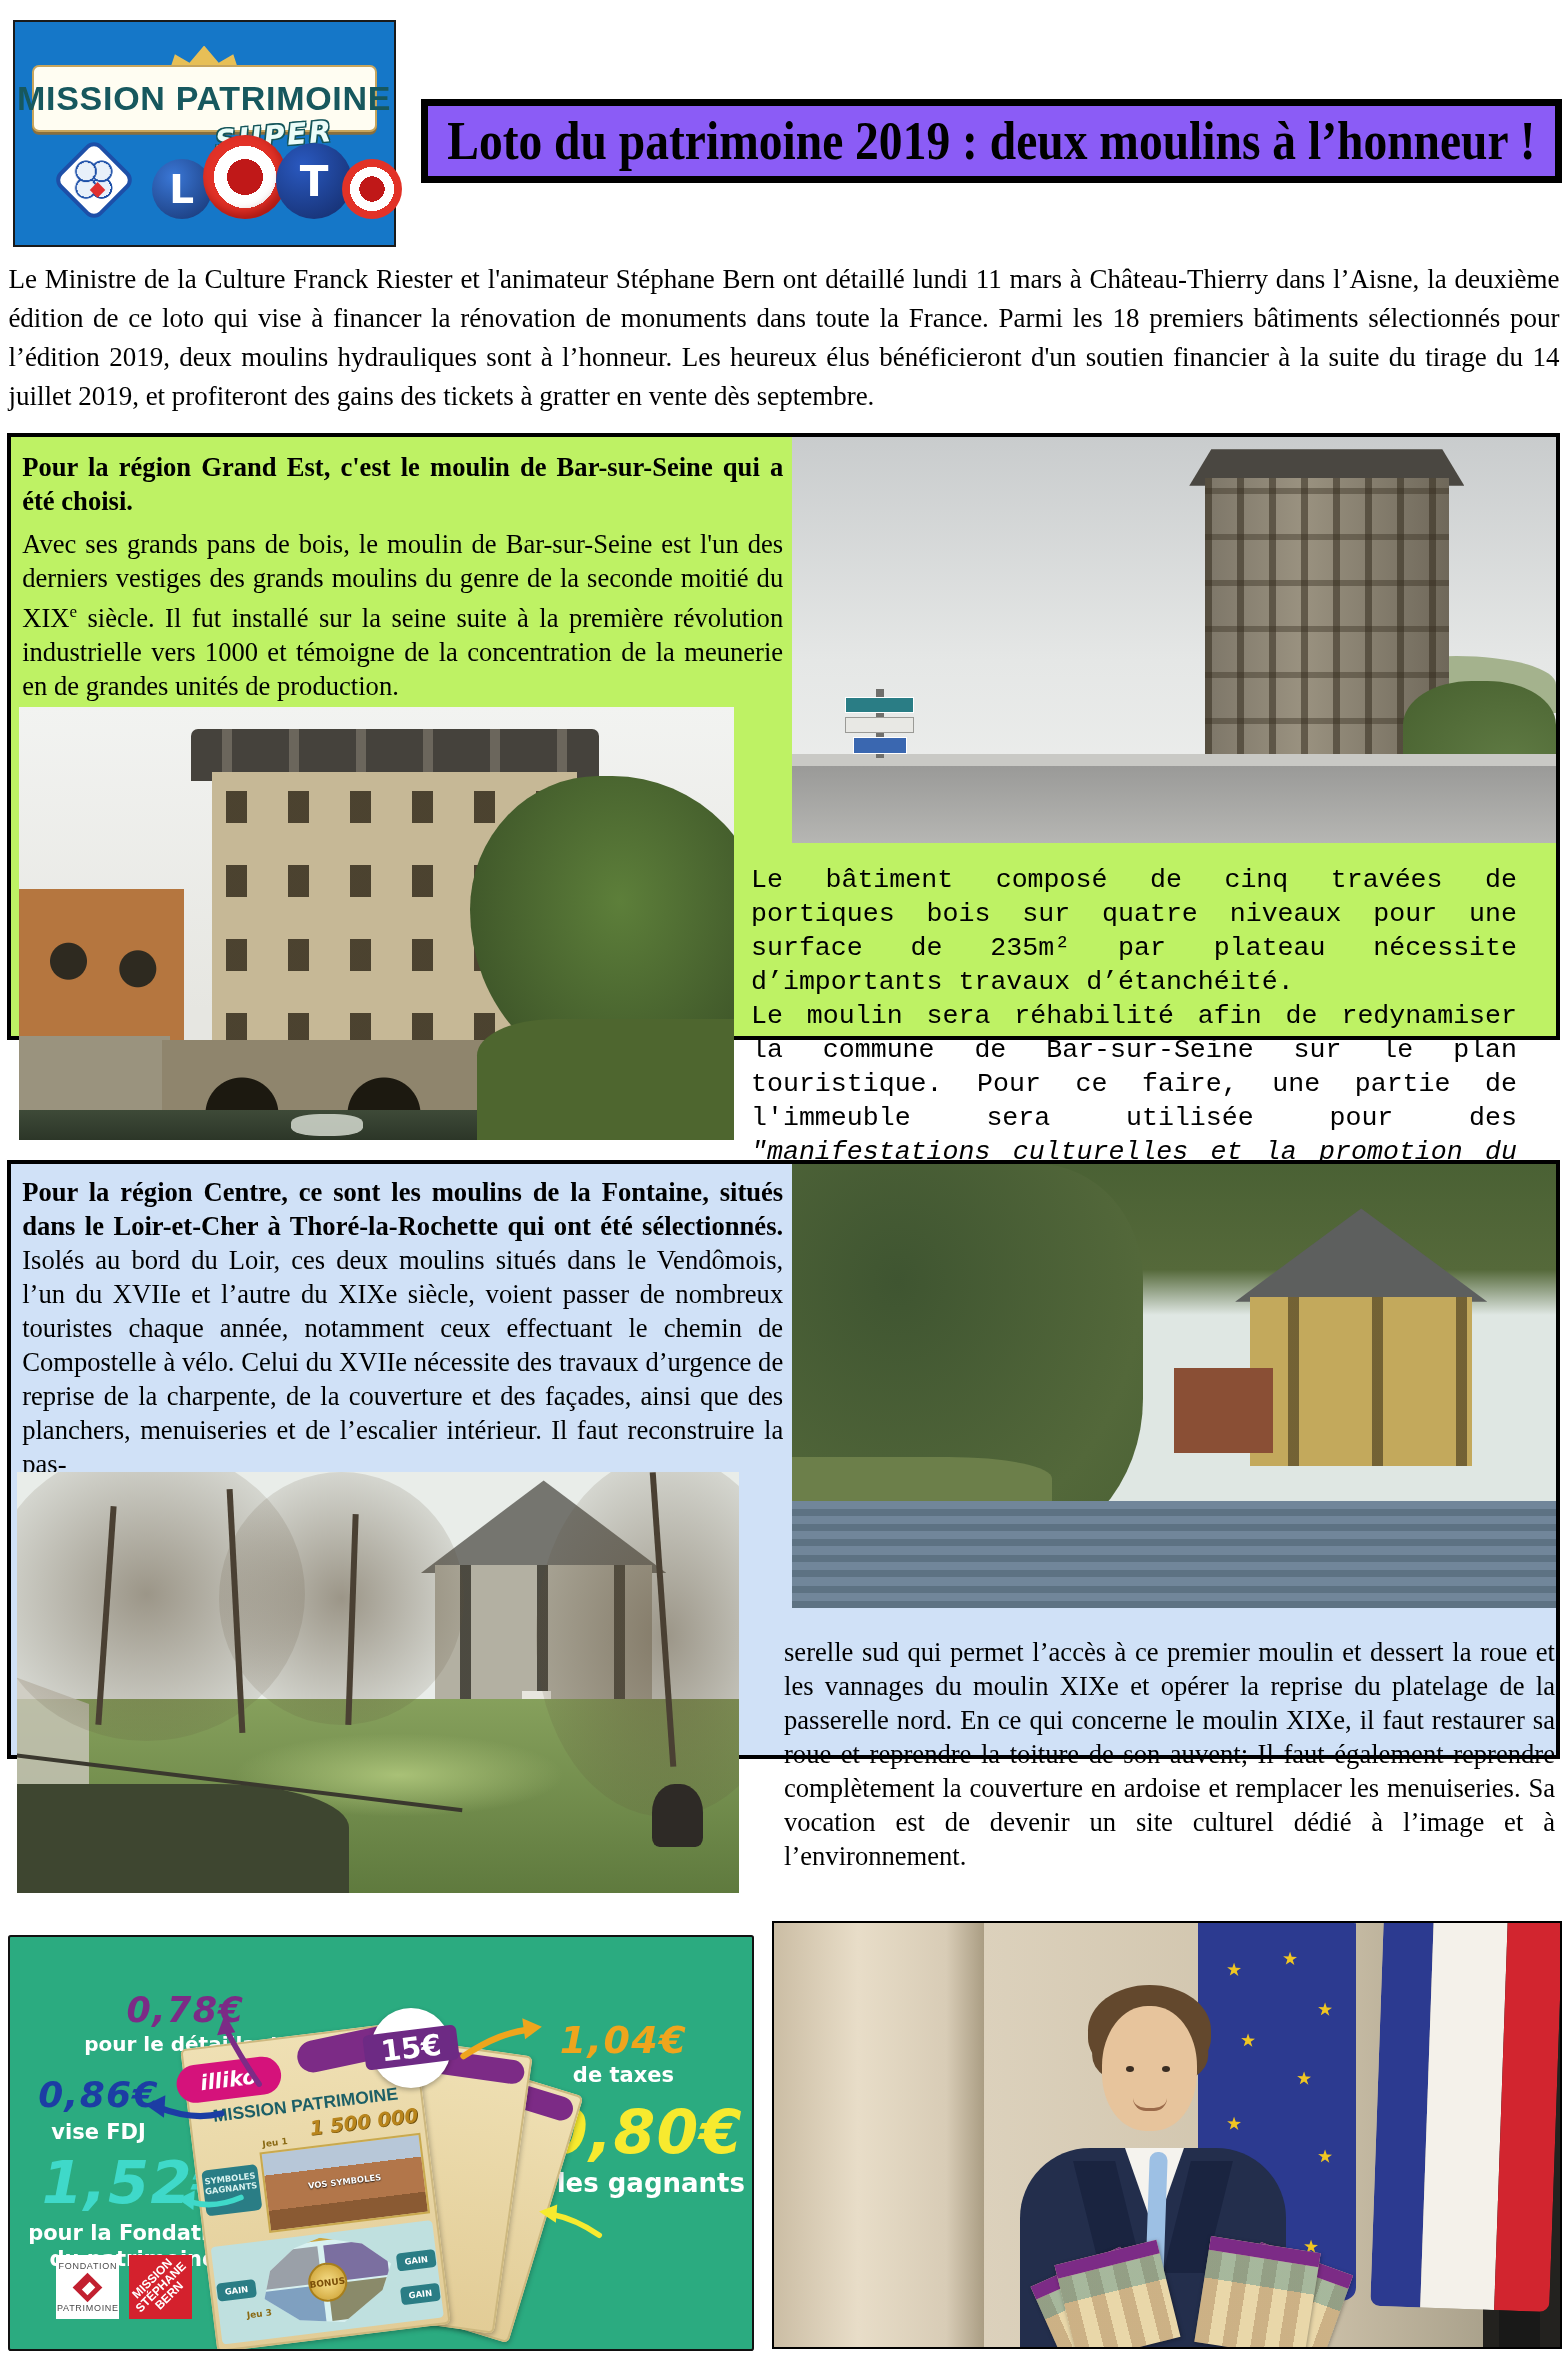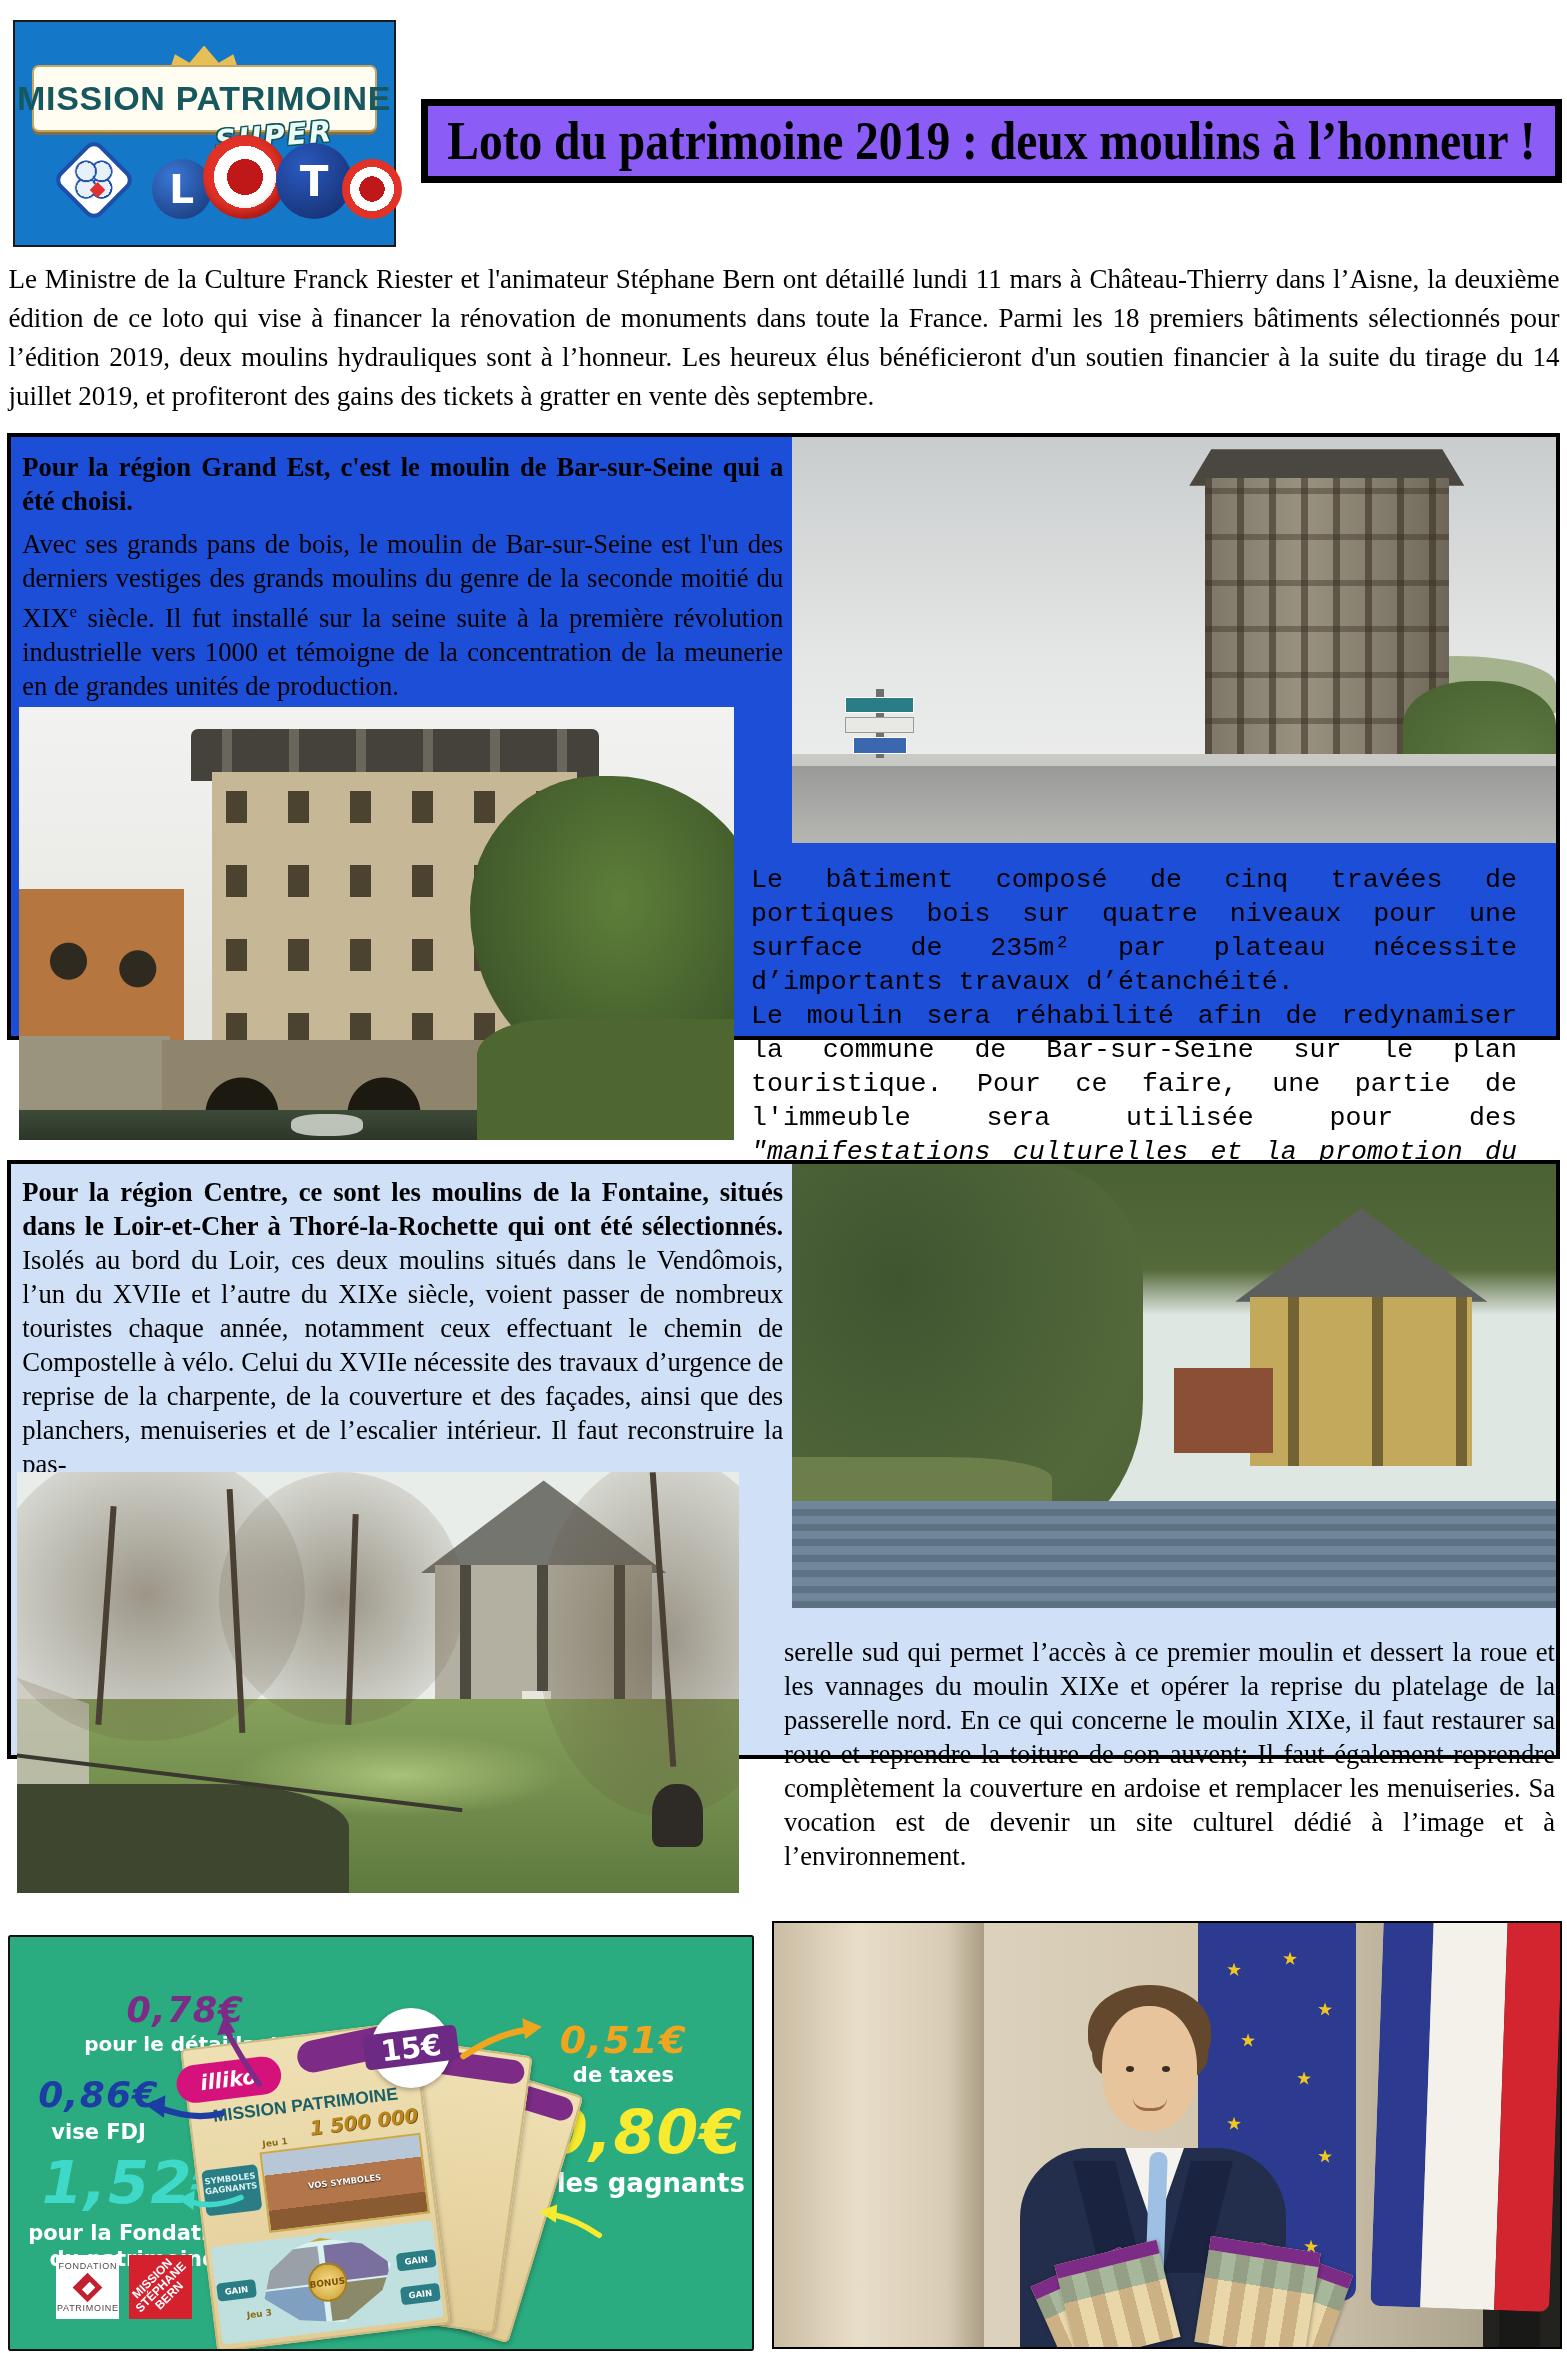--- a/index.html
+++ b/index.html
@@ -47,21 +47,21 @@
   .title-banner { position:absolute; left:421px; top:99px; width:1141px; height:84px;
                   background:#8b5cf6; border:7px solid #000; display:flex; align-items:center; justify-content:center; }
   .title-banner b { display:inline-block; transform:scaleX(.88); font-size:54px; white-space:nowrap; font-weight:bold; }
 
   
   .intro { position:absolute; left:8.4px; top:260px; width:1551px;
            font-size:27px; line-height:39px; text-align:justify; }
 
   
   .section { position:absolute; left:7px; width:1553px; border:4.9px solid #000; }
-  .sec-grand-est { top:433px;  height:607px; background:#1d4ed8; }
+  .sec-grand-est { top:433px;  height:607px; background:#bef264; }
   .sec-centre    { top:1160px; height:599px; background:#d0e1f7; }
   .col-text { position:absolute; text-align:justify; font-size:26.6px; line-height:34px; }
   .col-text p.body { margin-top:9.8px; }
   .s1-left  { left:11.2px;  top:12.6px;  width:761px; }
   .s1-right { left:740px; top:426px; width:766px;font-family:Liberation Mono, monospace; }
   .s2-left  { left:11.2px;  top:11.2px;  width:761px; }
   .s2-right { left:773px; top:471px; width:771px; }
   sup { font-size:17px; }
 
   .photo { position:absolute; overflow:hidden; }
@@ -395,21 +395,21 @@
   <div class="info">
     <div class="val v-retail">0,78€</div>
     <div class="lbl l-retail">pour le détaillant</div>
     <div class="val v-fdj">0,86€</div>
     <div class="lbl l-fdj">vise FDJ</div>
     <div class="val v-fond">1,52€</div>
     <div class="lbl l-fond">
       <div>pour la Fondation</div>
       <div>du patrimoine</div>
     </div>
-    <div class="val v-tax">0,51€</div>
+    <div class="val v-tax">1,04€</div>
     <div class="lbl l-tax">de taxes</div>
     <div class="val v-win">10,80€</div>
     <div class="lbl l-win">pour les gagnants</div>
 
     <div class="logo-fond">
       <span class="t">FONDATION</span>
       <span class="lf-diamond"></span>
       <span class="t">PATRIMOINE</span>
     </div>
     <div class="logo-bern">

